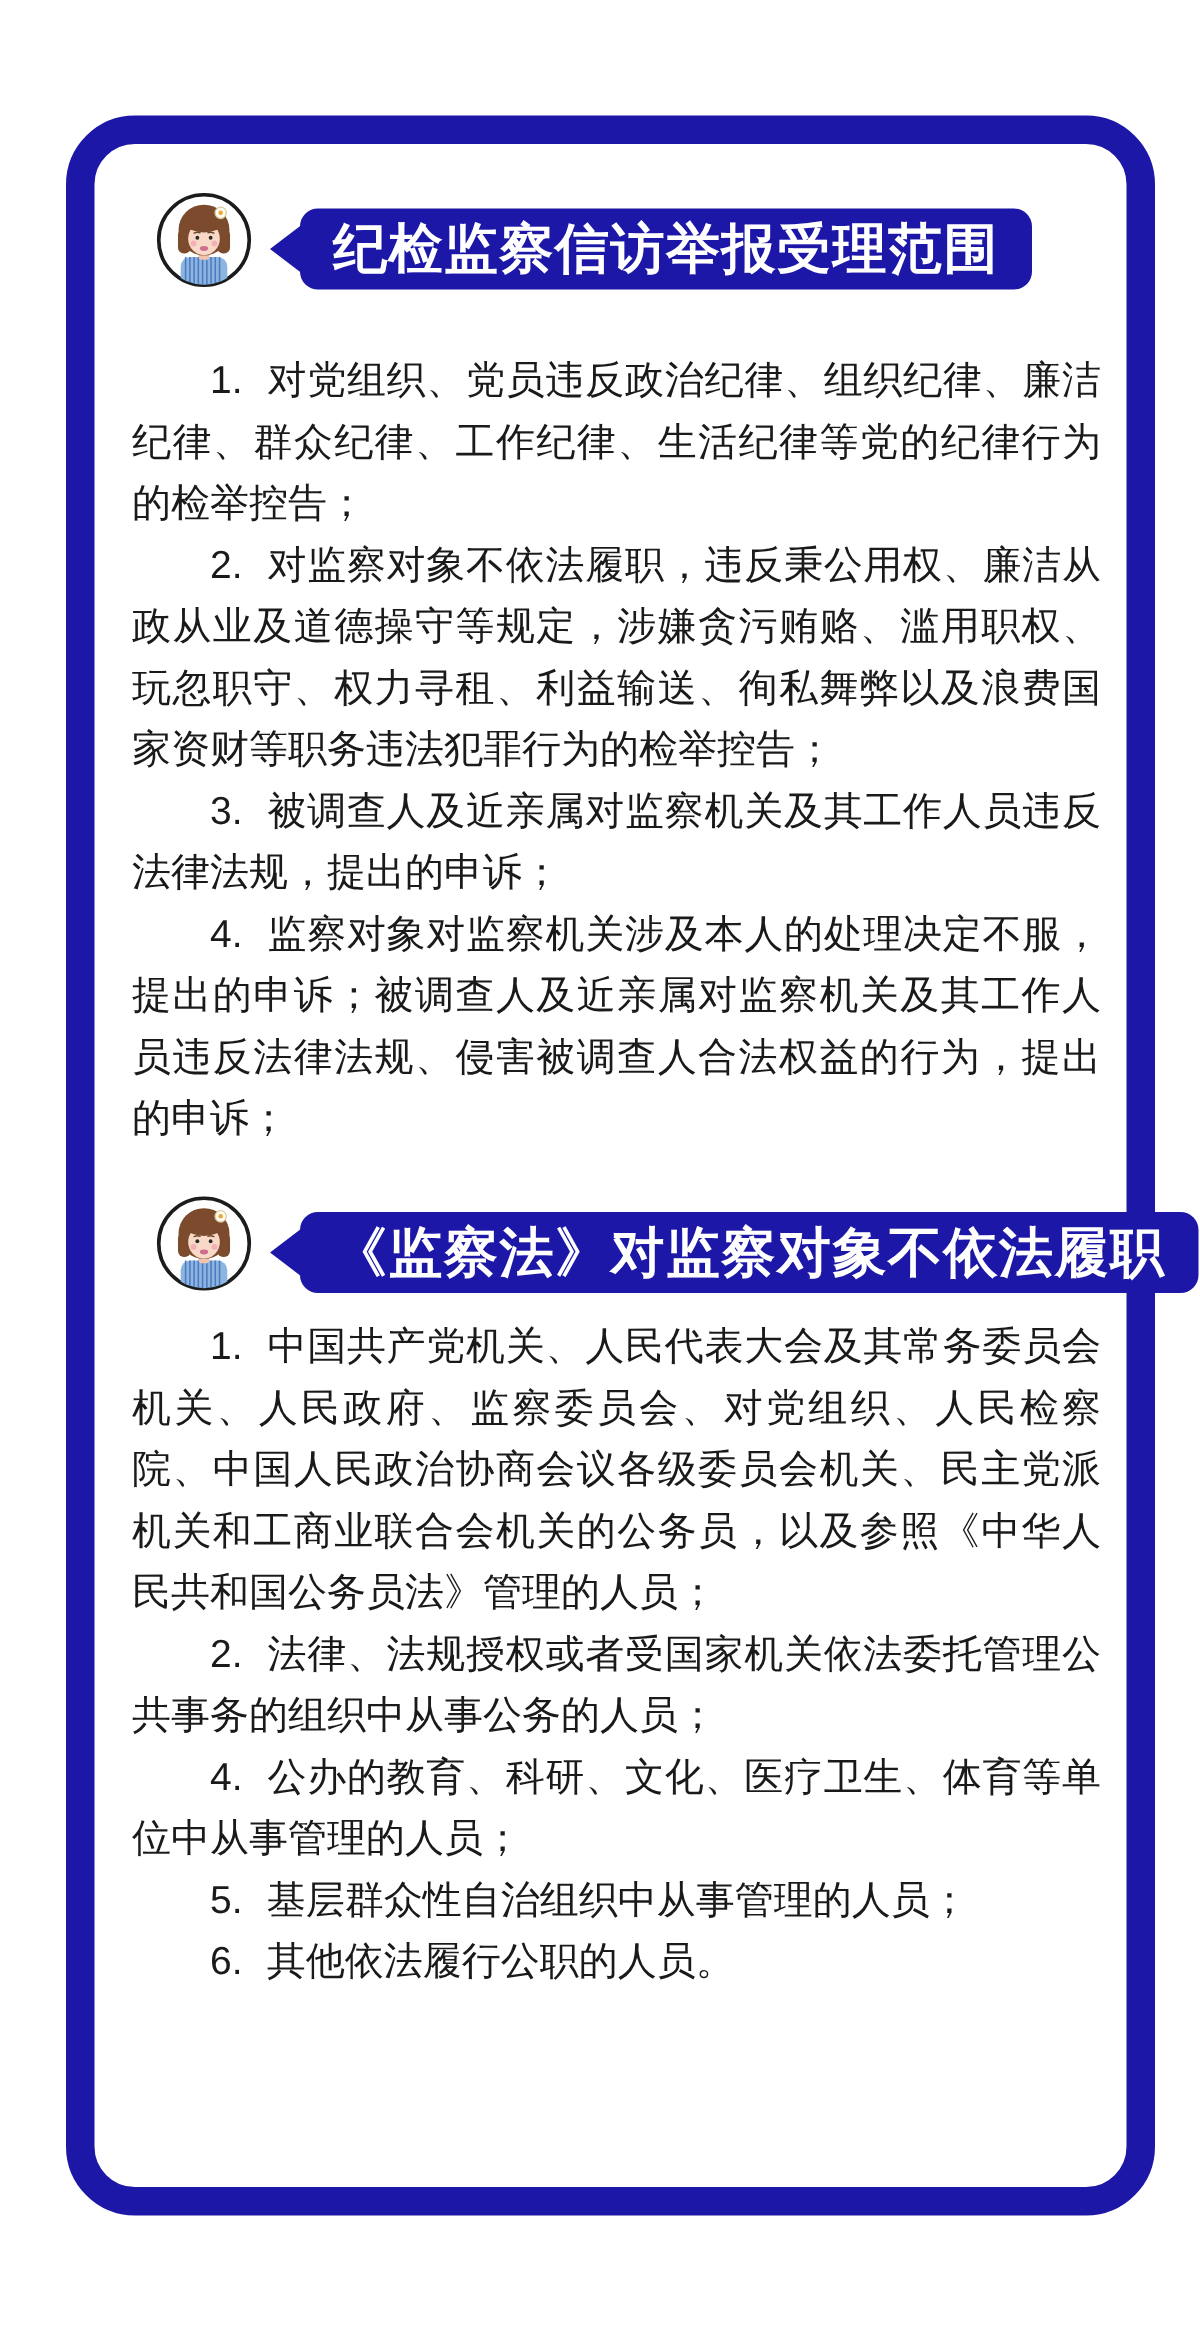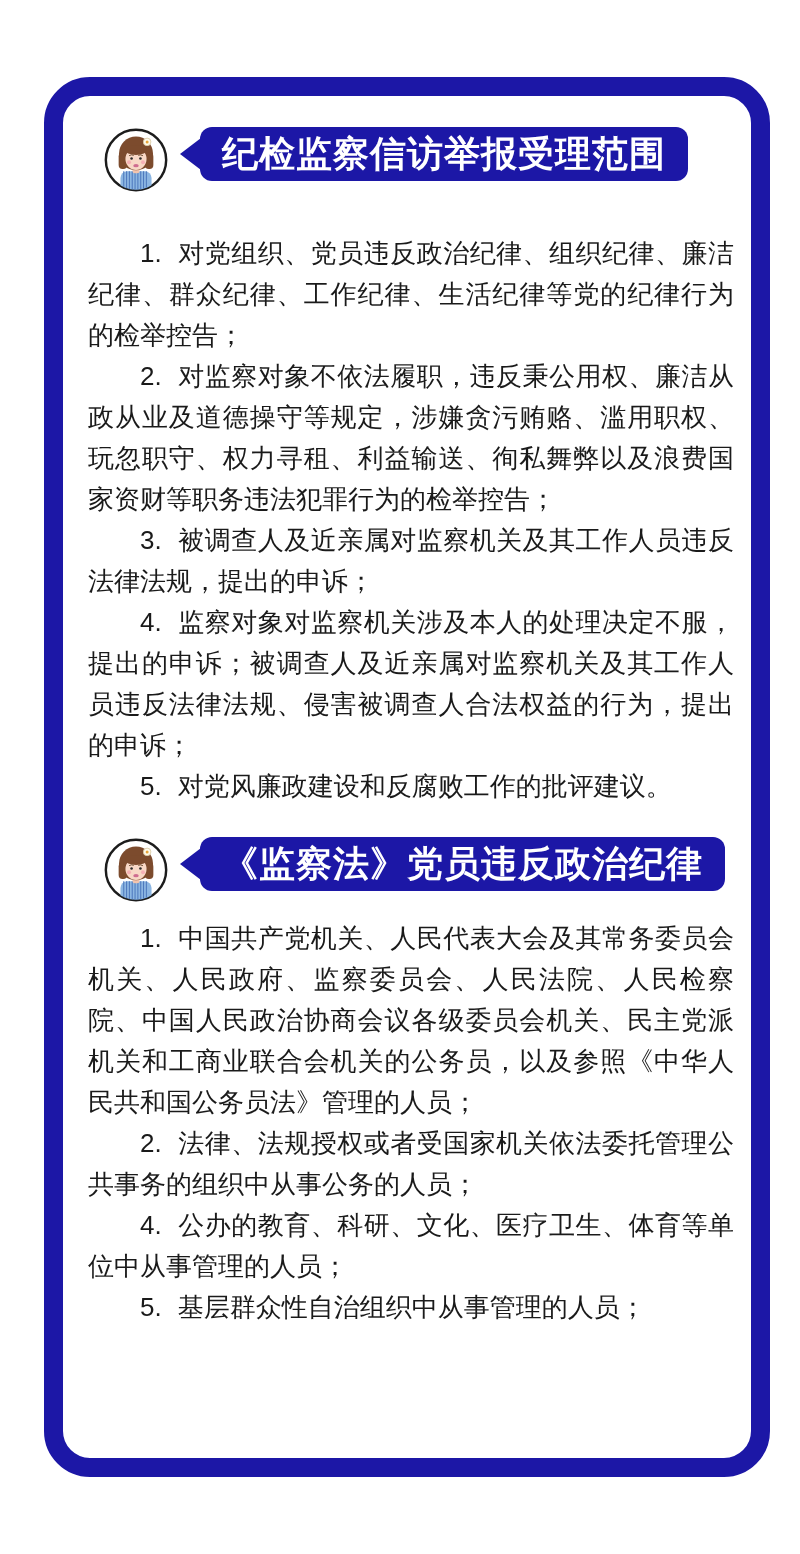--- a/index.html
+++ b/index.html
@@ -18,21 +18,21 @@
     width: 726px;
     height: 1400px;
     box-sizing: border-box;
     border: 19px solid #1C17A6;
     border-radius: 46px;
     background: #ffffff;
     padding: 31px 17px 0 25px;
   }
   .section-header {
     display: flex;
-    align-items: flex-start;
+    align-items: flex-end;
     margin-left: 15px;
     height: 66px;
   }
   .avatar {
     width: 66px;
     height: 66px;
     flex: 0 0 66px;
   }
   .banner {
     position: relative;
@@ -115,21 +115,20 @@
           <span class="tri"></span>
           <span class="banner-text">纪检监察信访举报受理范围</span>
         </div>
       </div>
 
       <div class="bodytext first">
         <p class="item"><span class="num">1.</span><span>对党组织、党员违反政治纪律、组织纪律、廉洁纪律、群众纪律、工作纪律、生活纪律等党的纪律行为的检举控告；</span></p>
         <p class="item"><span class="num">2.</span><span>对监察对象不依法履职，违反秉公用权、廉洁从政从业及道德操守等规定，涉嫌贪污贿赂、滥用职权、玩忽职守、权力寻租、利益输送、徇私舞弊以及浪费国家资财等职务违法犯罪行为的检举控告；</span></p>
         <p class="item"><span class="num">3.</span><span>被调查人及近亲属对监察机关及其工作人员违反法律法规，提出的申诉；</span></p>
         <p class="item"><span class="num">4.</span><span>监察对象对监察机关涉及本人的处理决定不服，提出的申诉；被调查人及近亲属对监察机关及其工作人员违反法律法规、侵害被调查人合法权益的行为，提出的申诉；</span></p>
-        <p class="item"><span class="num">5.</span><span>对党风廉政建设和反腐败工作的批评建议。</span></p>
       </div>
     </section>
 
     <div class="gap-before-section2"></div>
 
     <section>
       <div class="section-header">
         <svg class="avatar" viewBox="0 0 70 70" aria-hidden="true">
           <defs>
               <clipPath id="clipB">
@@ -152,26 +151,27 @@
             <circle cx="39.7" cy="33.4" r="1.35" fill="#2a2a2a"></circle>
             <circle cx="27.6" cy="37.4" r="2.1" fill="#f5aab4" opacity="0.85"></circle>
             <circle cx="42.4" cy="37.4" r="2.1" fill="#f5aab4" opacity="0.85"></circle>
             <ellipse cx="35" cy="41" rx="2.9" ry="1.7" fill="#cf6d90"></ellipse>
             <circle cx="46.8" cy="15.8" r="4" fill="#fffdef" stroke="#d9c9a0" stroke-width="0.9"></circle>
             <circle cx="46.8" cy="15.8" r="1.6" fill="#e9a63a"></circle>
           </g>
         </svg>
         <div class="banner">
           <span class="tri"></span>
-          <span class="banner-text">《监察法》党员违反政治纪律</span>
+          <span class="banner-text">《监察法》对监察对象不依法履职</span>
         </div>
       </div>
 
       <div class="bodytext second">
-        <p class="item"><span class="num">1.</span><span>中国共产党机关、人民代表大会及其常务委员会机关、人民政府、监察委员会、人民法院、人民检察院、中国人民政治协商会议各级委员会机关、民主党派机关和工商业联合会机关的公务员，以及参照《中华人民共和国公务员法》管理的人员；</span></p>
+        <p class="item"><span class="num">1.</span><span>中国共产党机关、人民代表大会及其常务委员会机关、人民政府、监察委员会、对党组织、人民检察院、中国人民政治协商会议各级委员会机关、民主党派机关和工商业联合会机关的公务员，以及参照《中华人民共和国公务员法》管理的人员；</span></p>
         <p class="item"><span class="num">2.</span><span>法律、法规授权或者受国家机关依法委托管理公共事务的组织中从事公务的人员；</span></p>
         <p class="item"><span class="num">4.</span><span>公办的教育、科研、文化、医疗卫生、体育等单位中从事管理的人员；</span></p>
         <p class="item"><span class="num">5.</span><span>基层群众性自治组织中从事管理的人员；</span></p>
+        <p class="item"><span class="num">6.</span><span>其他依法履行公职的人员。</span></p>
       </div>
     </section>
 
   </div>
 </div>
 
 </body></html>

